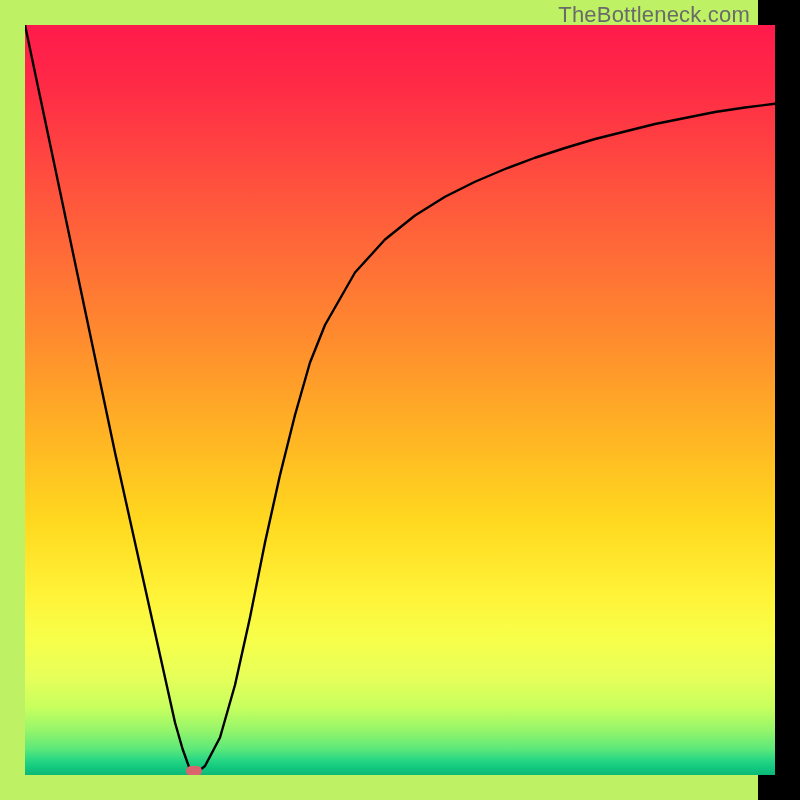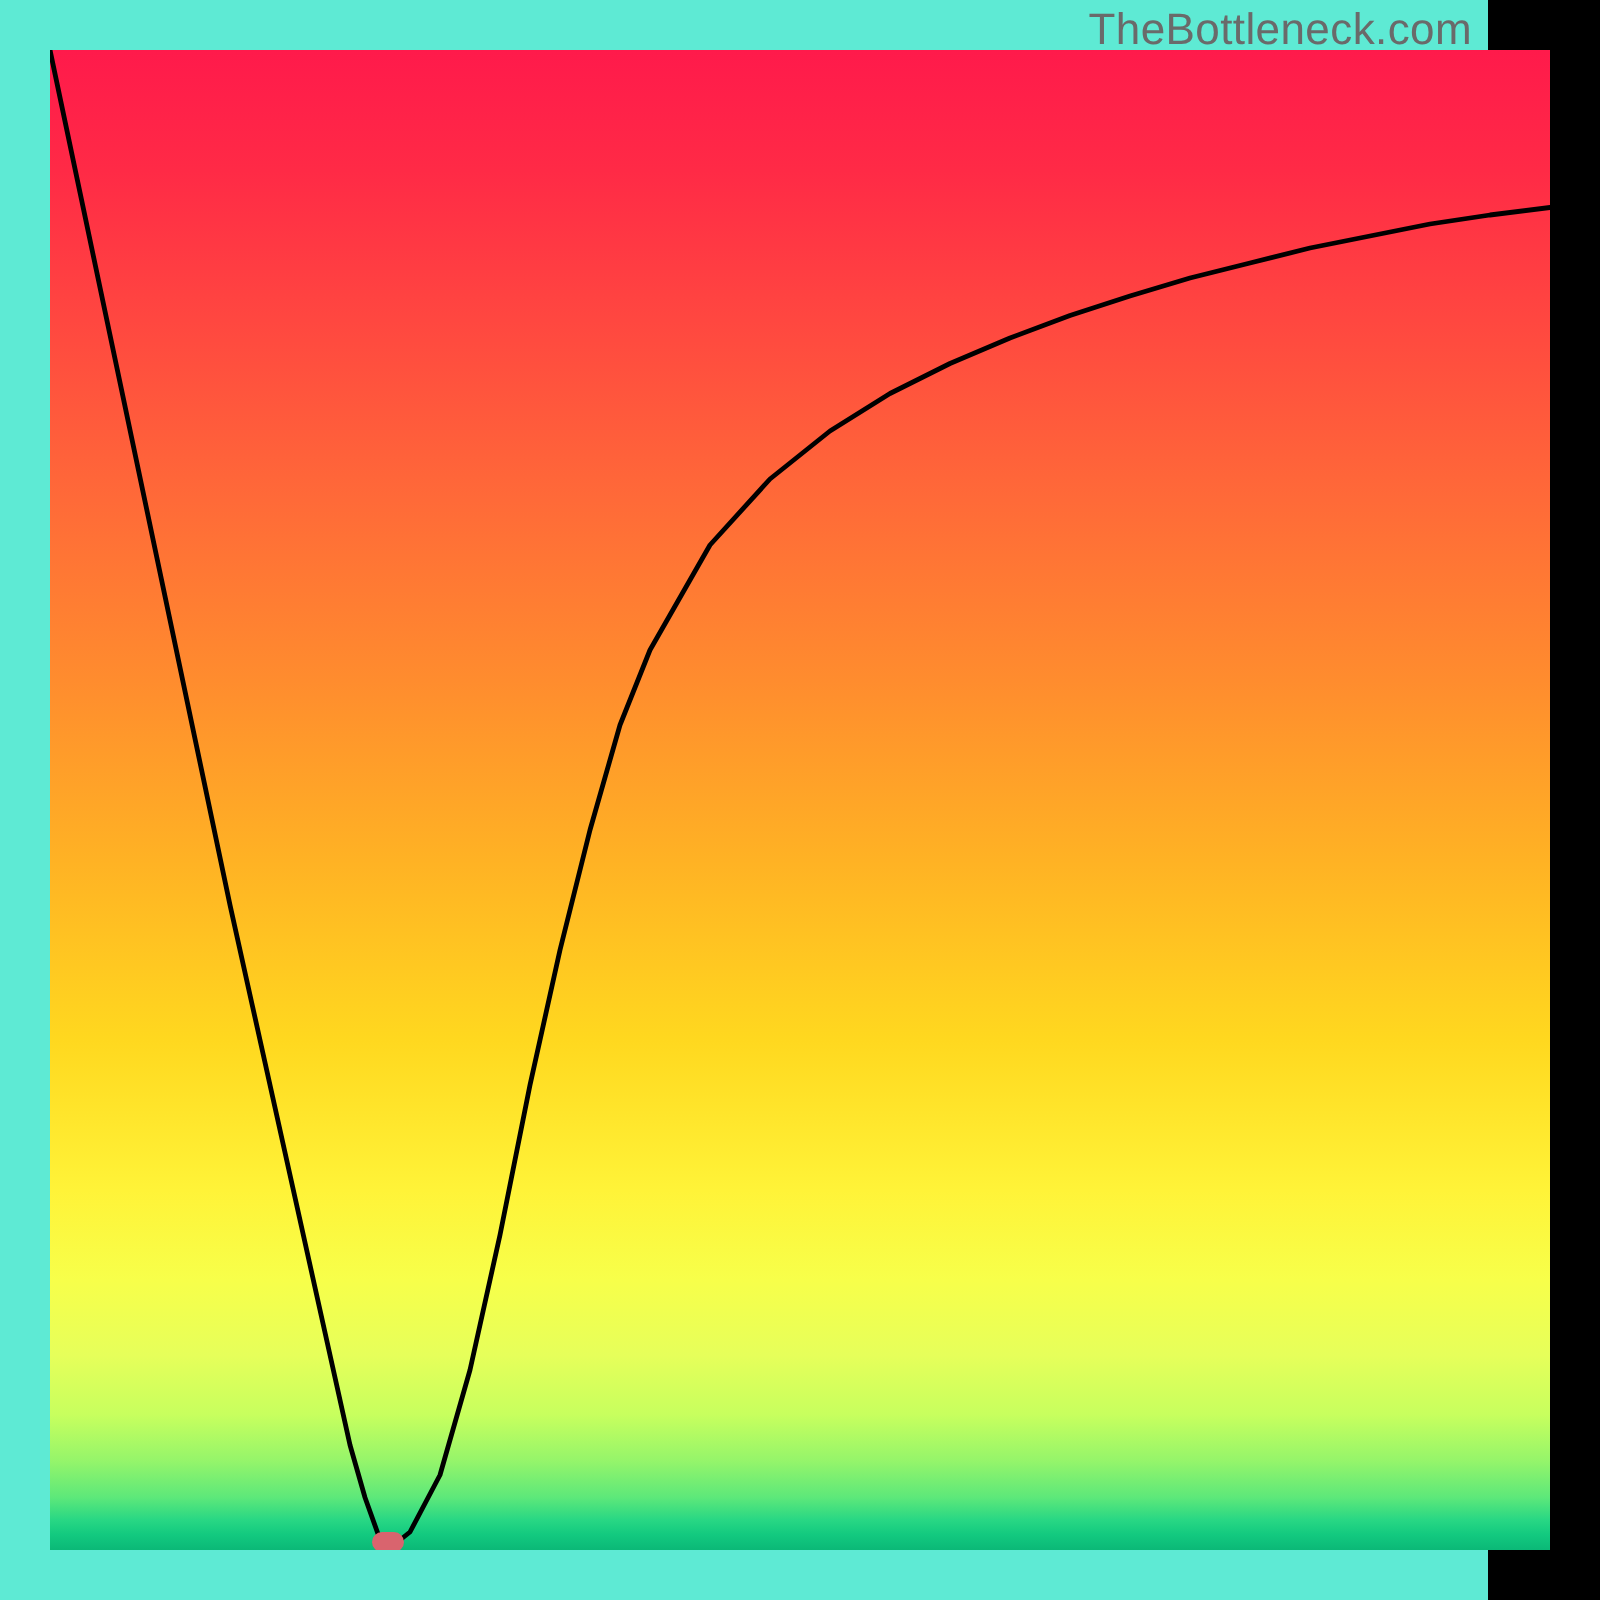--- a/index.html
+++ b/index.html
@@ -8,21 +8,22 @@
     width: 800px;
     height: 800px;
     background: #000;
     overflow: hidden;
     font-family: Arial, Helvetica, sans-serif;
   }
   .stage {
     position: relative;
     width: 744px;
     height: 800px;
-    background: #5eead4;
+    background: #bef264;
+    padding-left: 14px;
   }
   .plot {
     position: absolute;
     left: 25px;
     top: 25px;
     width: 750px;
     height: 750px;
     overflow: hidden;
     
     background: linear-gradient(to bottom,

